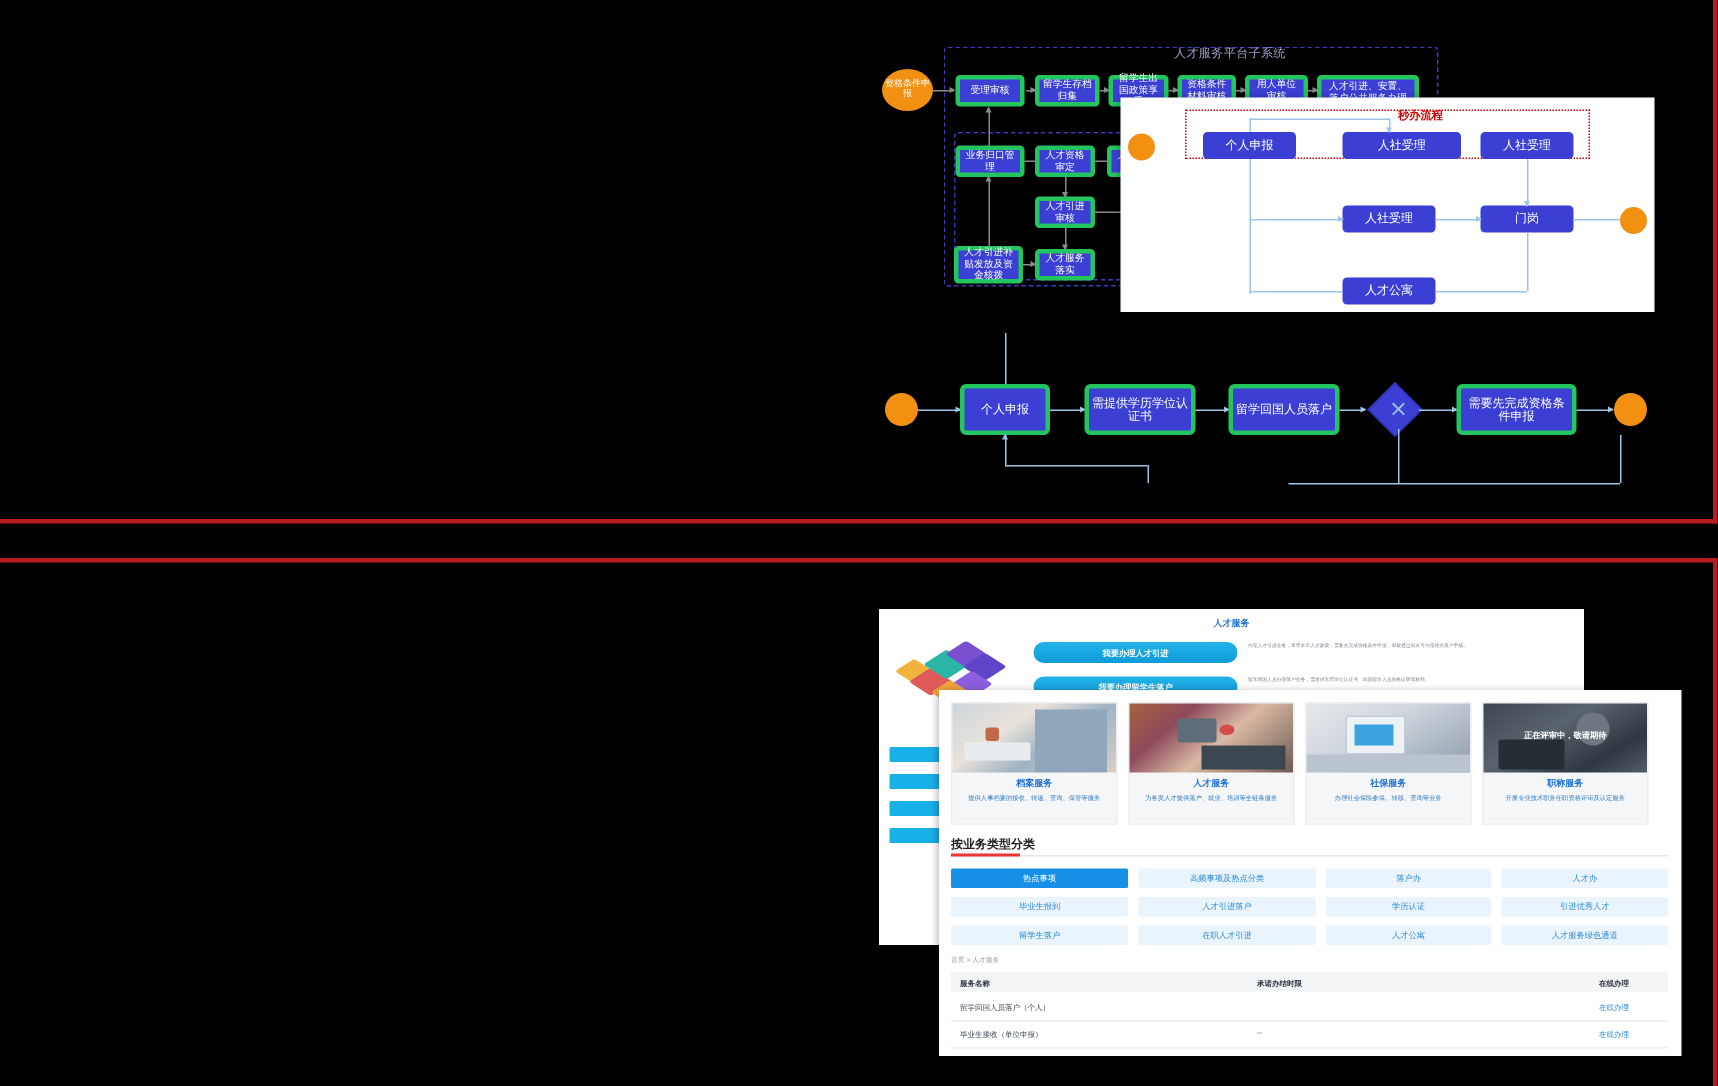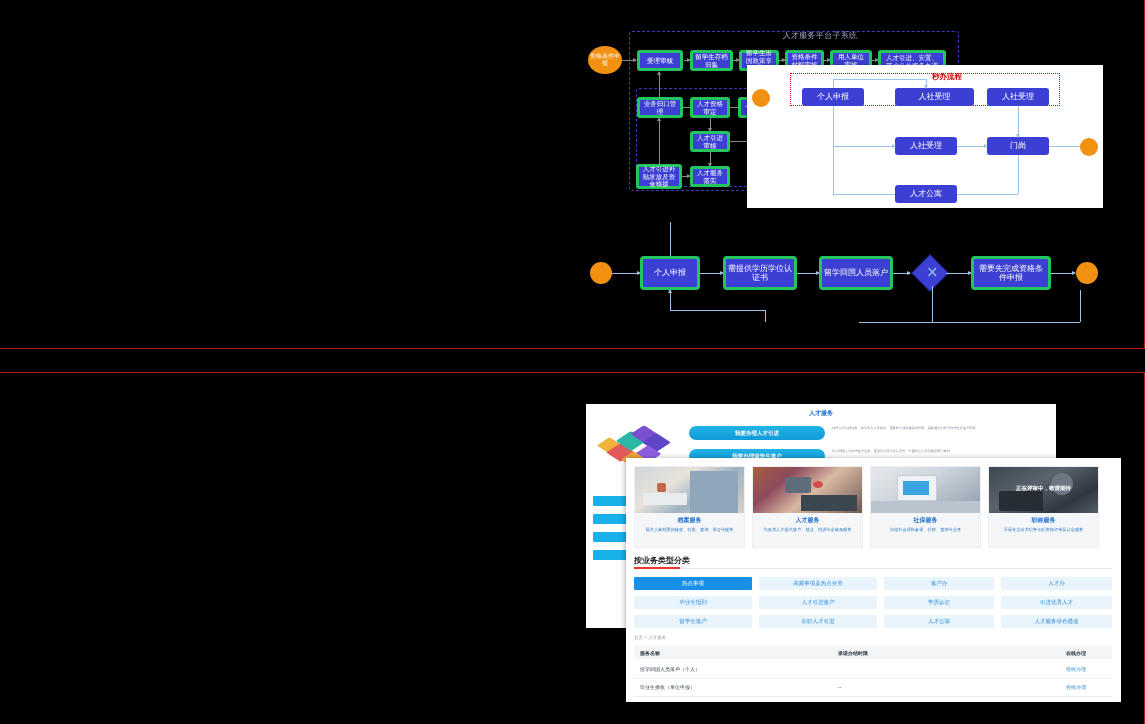--- a/index.html
+++ b/index.html
@@ -7,21 +7,21 @@
     width: 1145px; height: 724px;
     background: #000;
     font-family: "Liberation Sans", "DejaVu Sans", sans-serif;
     overflow: hidden;
   }
   #root { position: relative; width: 1145px; height: 724px; background: #000; }
 
   
   .panel-frame {
     position: absolute;
-    border: 1px solid #b91c1c;
+    border: 3px solid #b91c1c;
     background: #000;
   }
   #panel-top    { left: 0; top: 0;   width: 1145px; height: 349px; border-top: none; border-left: none; padding-left: 25px; }
   #panel-bottom { left: 0; top: 372px; width: 1145px; height: 352px; border-bottom: none; border-left: none; }
 
   
   .dashed-box {
     position: absolute;
     border: 1px dashed #3b3fbf;
     border-radius: 3px;

